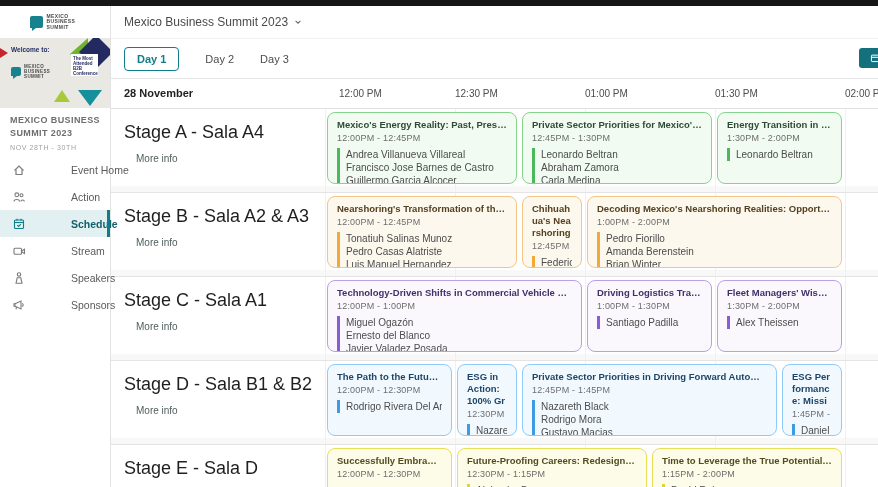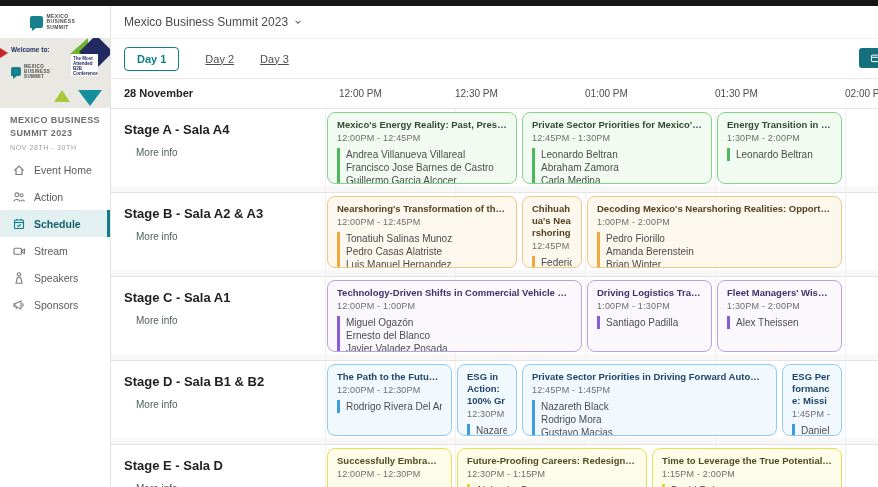--- a/index.html
+++ b/index.html
@@ -30,53 +30,53 @@
   .pin-lime{position:absolute;right:40px;bottom:6px;width:0;height:0;border-left:8px solid transparent;
             border-right:8px solid transparent;border-bottom:12px solid #a9c93b;}
   .b-tag{position:absolute;right:12px;top:16px;width:27px;height:22px;background:#fff;
          font-size:4.5px;line-height:5px;color:#232a60;font-weight:bold;padding:2px;box-sizing:border-box;overflow:hidden;}
   .event-meta{position:absolute;top:108px;left:10px;width:94px;}
   .event-name{font-size:9px;font-weight:bold;color:#6e6e6e;letter-spacing:.4px;line-height:13px;}
   .event-dates{font-size:7px;color:#a2a2a2;letter-spacing:.6px;margin-top:4px;}
   .nav{position:absolute;top:150px;left:0;width:110px;}
   .nav-item{height:27px;display:flex;align-items:center;padding-left:12px;cursor:pointer;position:relative;}
   .nav-item .nicon{width:14px;height:14px;color:#7c7c7c;margin-right:8px;flex:none;display:flex;}
-  .nav-item .nlabel{font-size:10.5px;color:#5a5a5a;white-space:nowrap;}
+  .nav-item .nlabel{font-size:10.5px;color:#5a5a5a;white-space:nowrap;margin-left:37px;}
   .nav-item.active{background:#e2f0f1;}
   .nav-item.active:after{content:"";position:absolute;right:0;top:0;bottom:0;width:3px;background:#0f7e89;}
   .nav-item.active .nicon{color:#0f7e89;}
   .nav-item.active .nlabel{color:#115f6b;font-weight:bold;}
 
   
   .header{position:absolute;left:111px;top:6px;right:0;height:32px;background:#fff;
           border-bottom:1px solid #f0f0f0;display:flex;align-items:center;padding-left:13px;z-index:20;}
   .header-title{font-size:12px;color:#4a4a4a;}
   .chev{width:8px;height:8px;margin-left:6px;color:#6a6a6a;display:inline-flex;}
   .tabbar{position:absolute;left:111px;top:39px;right:0;height:39px;background:#fff;
           border-bottom:1px solid #e7e7e7;display:flex;align-items:center;padding-left:13px;z-index:20;}
   .day-chip{font-size:11px;color:#4c4c4c;cursor:pointer;white-space:nowrap;}
   .day-chip.active{border:1px solid #0f7e89;color:#0f7e89;font-weight:bold;border-radius:4px;padding:5px 12px;}
-  .day-chip + .day-chip{margin-left:26px;text-decoration:underline;}
+  .day-chip + .day-chip{margin-left:26px;}
   .topbtn{position:absolute;right:-13px;top:9px;width:32px;height:20px;background:#15707e;border-radius:3px;
           display:flex;align-items:center;justify-content:center;cursor:pointer;}
   .topbtn .bicon{width:10px;height:10px;color:#fff;display:flex;}
 
   
   .sched-head{position:absolute;left:111px;top:78px;right:0;height:30px;background:#fff;
               border-bottom:1px solid #e2e2e2;z-index:10;}
   .date-label{position:absolute;left:13px;top:9px;font-size:11px;font-weight:bold;color:#222;}
   .time-label{position:absolute;top:10px;font-size:10px;color:#4d4d4d;white-space:nowrap;}
 
   
   .grid{position:absolute;left:111px;top:109px;right:0;height:378px;}
   .srow{position:relative;height:83px;background:#fff;border-bottom:1px solid #e4e4e4;}
   .gridline{position:absolute;top:0;bottom:0;width:1px;background:#f0f0f0;}
   .rowband{position:absolute;left:0;right:0;bottom:0;height:6px;background:#f8f8f8;}
   .stage{position:absolute;left:13px;top:13px;z-index:2;}
-  .stage-name{font-size:13px;font-weight:bold;color:#1f1f1f;white-space:nowrap;}
+  .stage-name{font-size:18px;font-weight:normal;color:#1f1f1f;white-space:nowrap;}
   .more-info{font-size:10px;color:#51605f;margin-top:10px;cursor:pointer;display:inline-block;padding-left:12px;}
 
   .card{position:absolute;top:3px;height:72px;border-radius:8px;border-width:1px;border-style:solid;
         padding:6px 9px;box-sizing:border-box;overflow:hidden;cursor:pointer;z-index:3;}
   .card-title{font-size:9.5px;font-weight:bold;line-height:12px;}
   .card-title.wide{white-space:nowrap;overflow:hidden;text-overflow:ellipsis;}
   .card-title.narrow{word-break:break-all;max-height:36px;overflow:hidden;}
   .card-time{font-size:9px;color:#6d6d6d;margin-top:2px;white-space:nowrap;overflow:hidden;letter-spacing:.2px;}
   .speakers{margin-top:5px;border-left:3px solid;padding-left:6px;}
   .speaker{font-size:10px;color:#4c4c4c;line-height:13px;white-space:nowrap;overflow:hidden;}

